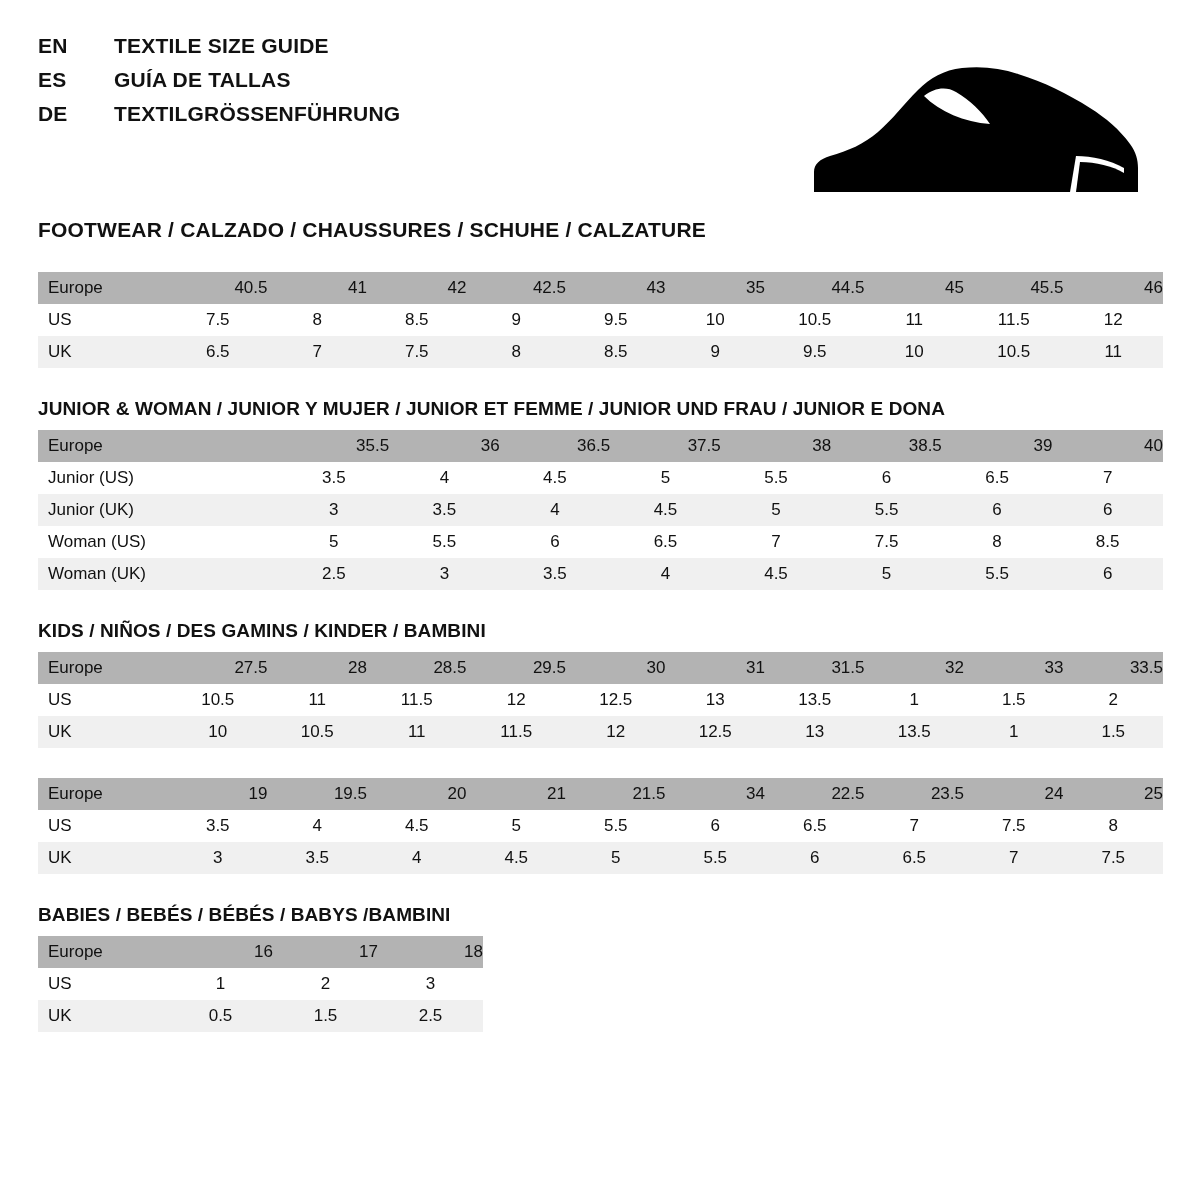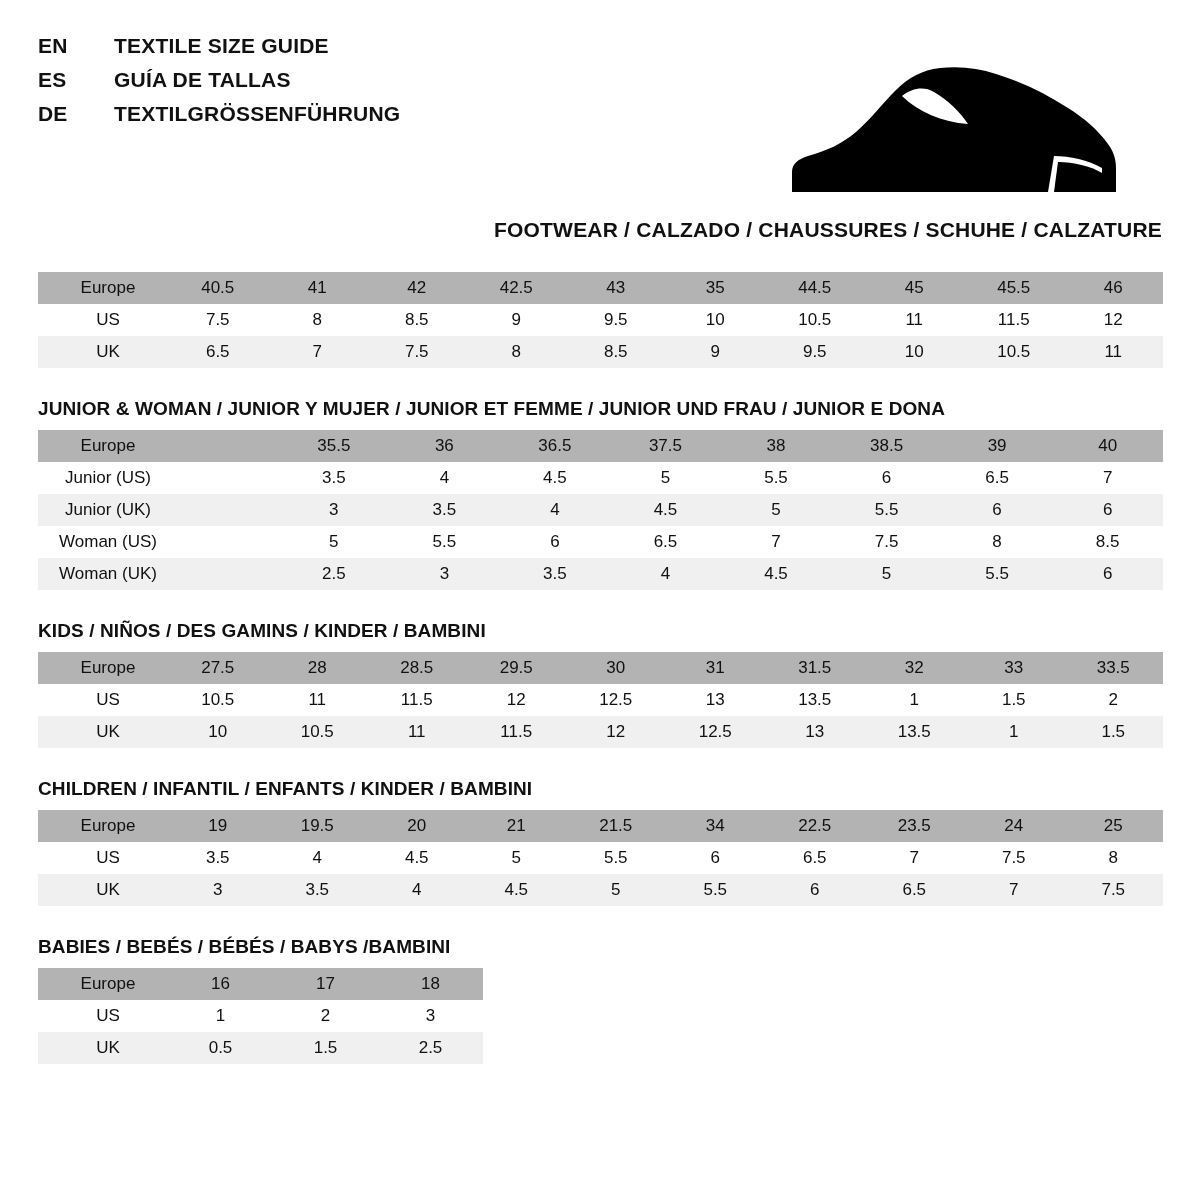--- a/index.html
+++ b/index.html
@@ -12,21 +12,21 @@
     height: 1200px;
     font-family: "Liberation Sans", sans-serif;
     color: #111111;
     overflow: hidden;
   }
   .page {
     position: relative;
     width: 1200px;
     height: 1200px;
     box-sizing: border-box;
-    padding: 34px 38px 0 38px;
+    padding: 34px 16px 0 38px;
   }
 
   
   .header {
     display: flex;
     align-items: flex-start;
     justify-content: space-between;
   }
   .lang-block {
     display: block;
@@ -54,21 +54,20 @@
     margin-top: 26px;
     display: flex;
     justify-content: center;
   }
 
   .section-head {
     margin-top: 18px;
     font-size: 21px;
     font-weight: bold;
     letter-spacing: 0.2px;
-    text-align: right;
   }
 
   
   .group {
     margin-top: 30px;
   }
   .group-title {
     font-size: 19px;
     font-weight: bold;
     letter-spacing: 0.1px;
@@ -82,27 +81,28 @@
   table.size-table.babies { width: 445px; }
 
   table.size-table td {
     height: 32px;
     font-size: 17px;
     text-align: center;
     vertical-align: middle;
     padding: 0;
   }
   table.size-table td.label {
-    text-align: center;
+    text-align: left;
     padding-left: 10px;
     width: 120px;
   }
   tr.head td {
     background: #b3b3b3;
     font-weight: normal;
+    text-align: right;
   }
   tr.alt td {
     background: #f0f0f0;
   }
   tr.plain td {
     background: #ffffff;
   }
 </style>
 </head>
 <body>
@@ -292,21 +292,20 @@
         <td>13</td>
         <td>13.5</td>
         <td>1</td>
         <td>1.5</td>
       </tr>
     </tbody>
       </table>
   </div>
 
   <div class="group">
-    <div class="group-title">CHILDREN / INFANTIL / ENFANTS / KINDER / BAMBINI</div>
     <table class="size-table full">
       <tbody>
           <tr class="head">
         <td class="label">Europe</td>
         <td>19</td>
         <td>19.5</td>
         <td>20</td>
         <td>21</td>
         <td>21.5</td>
         <td>34</td>

